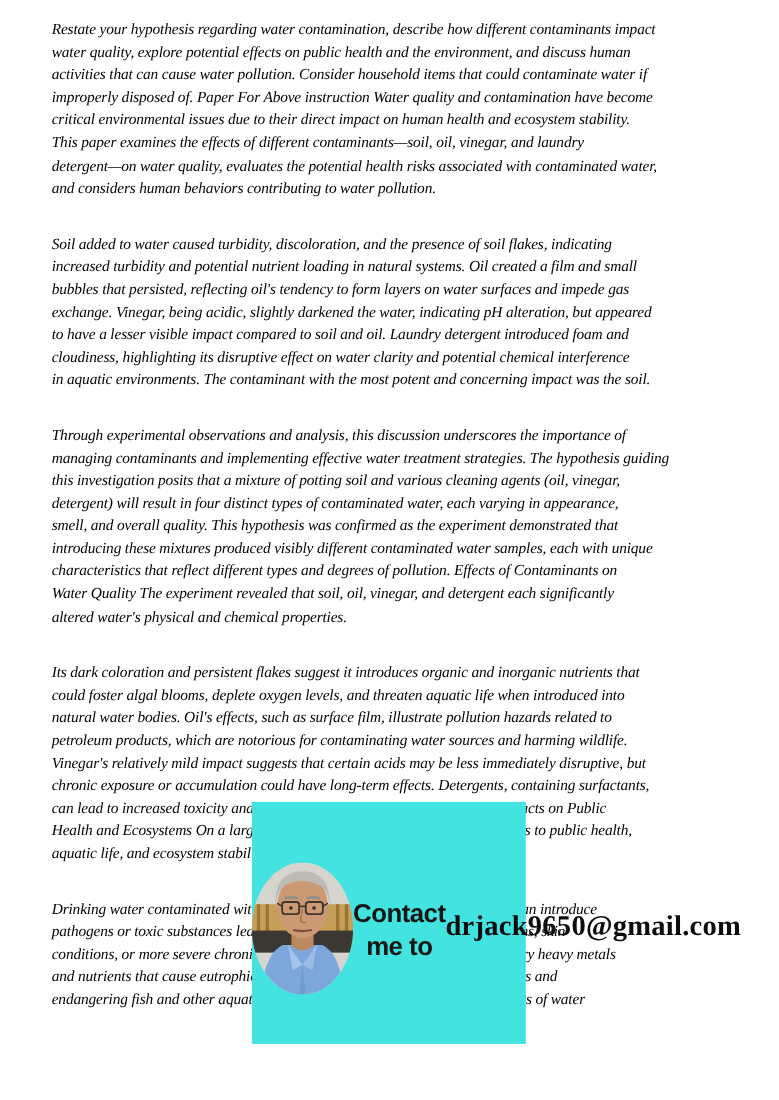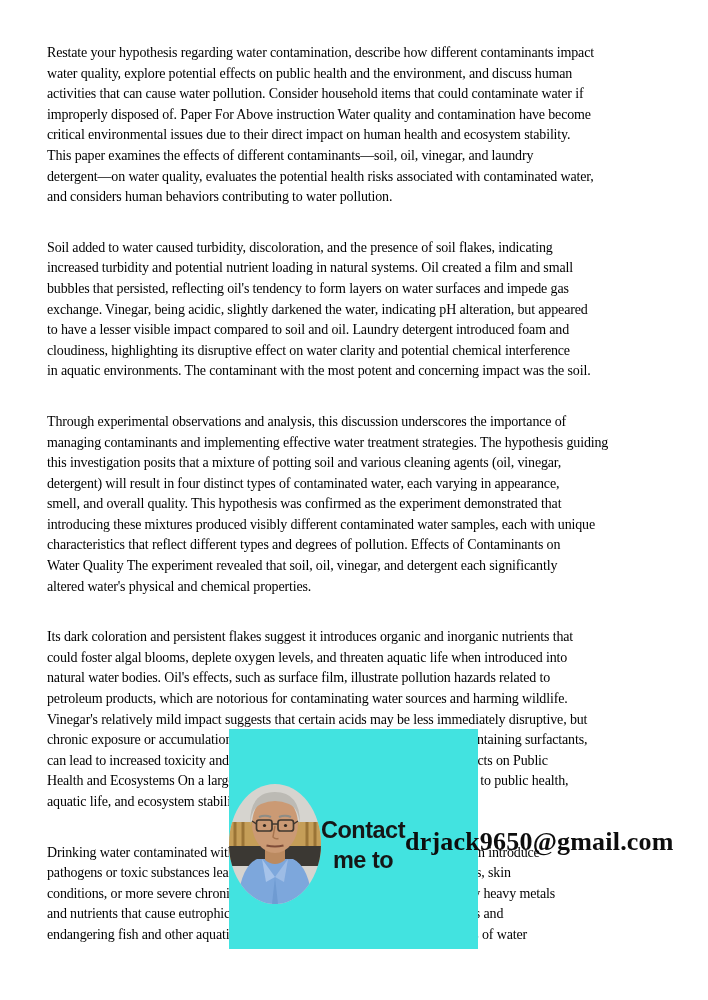--- a/index.html
+++ b/index.html
@@ -5,23 +5,24 @@
   html, body { margin: 0; padding: 0; }
   body {
     width: 708px; height: 1000px;
     background: #ffffff;
     position: relative;
     overflow: hidden;
     font-family: "Liberation Serif", serif;
   }
   .doc {
     position: absolute;
-    left: 47px; top: 43px;
+    left: 47px; top: 18px;
     width: 640px;
     color: #000000;
+    font-style: italic;
   }
   .para {
     font-size: 14px;
     line-height: 20.6px;
     letter-spacing: -0.15px;
     white-space: pre;
     margin: 0 0 30px 0;
   }
   .ad {
     position: absolute;

